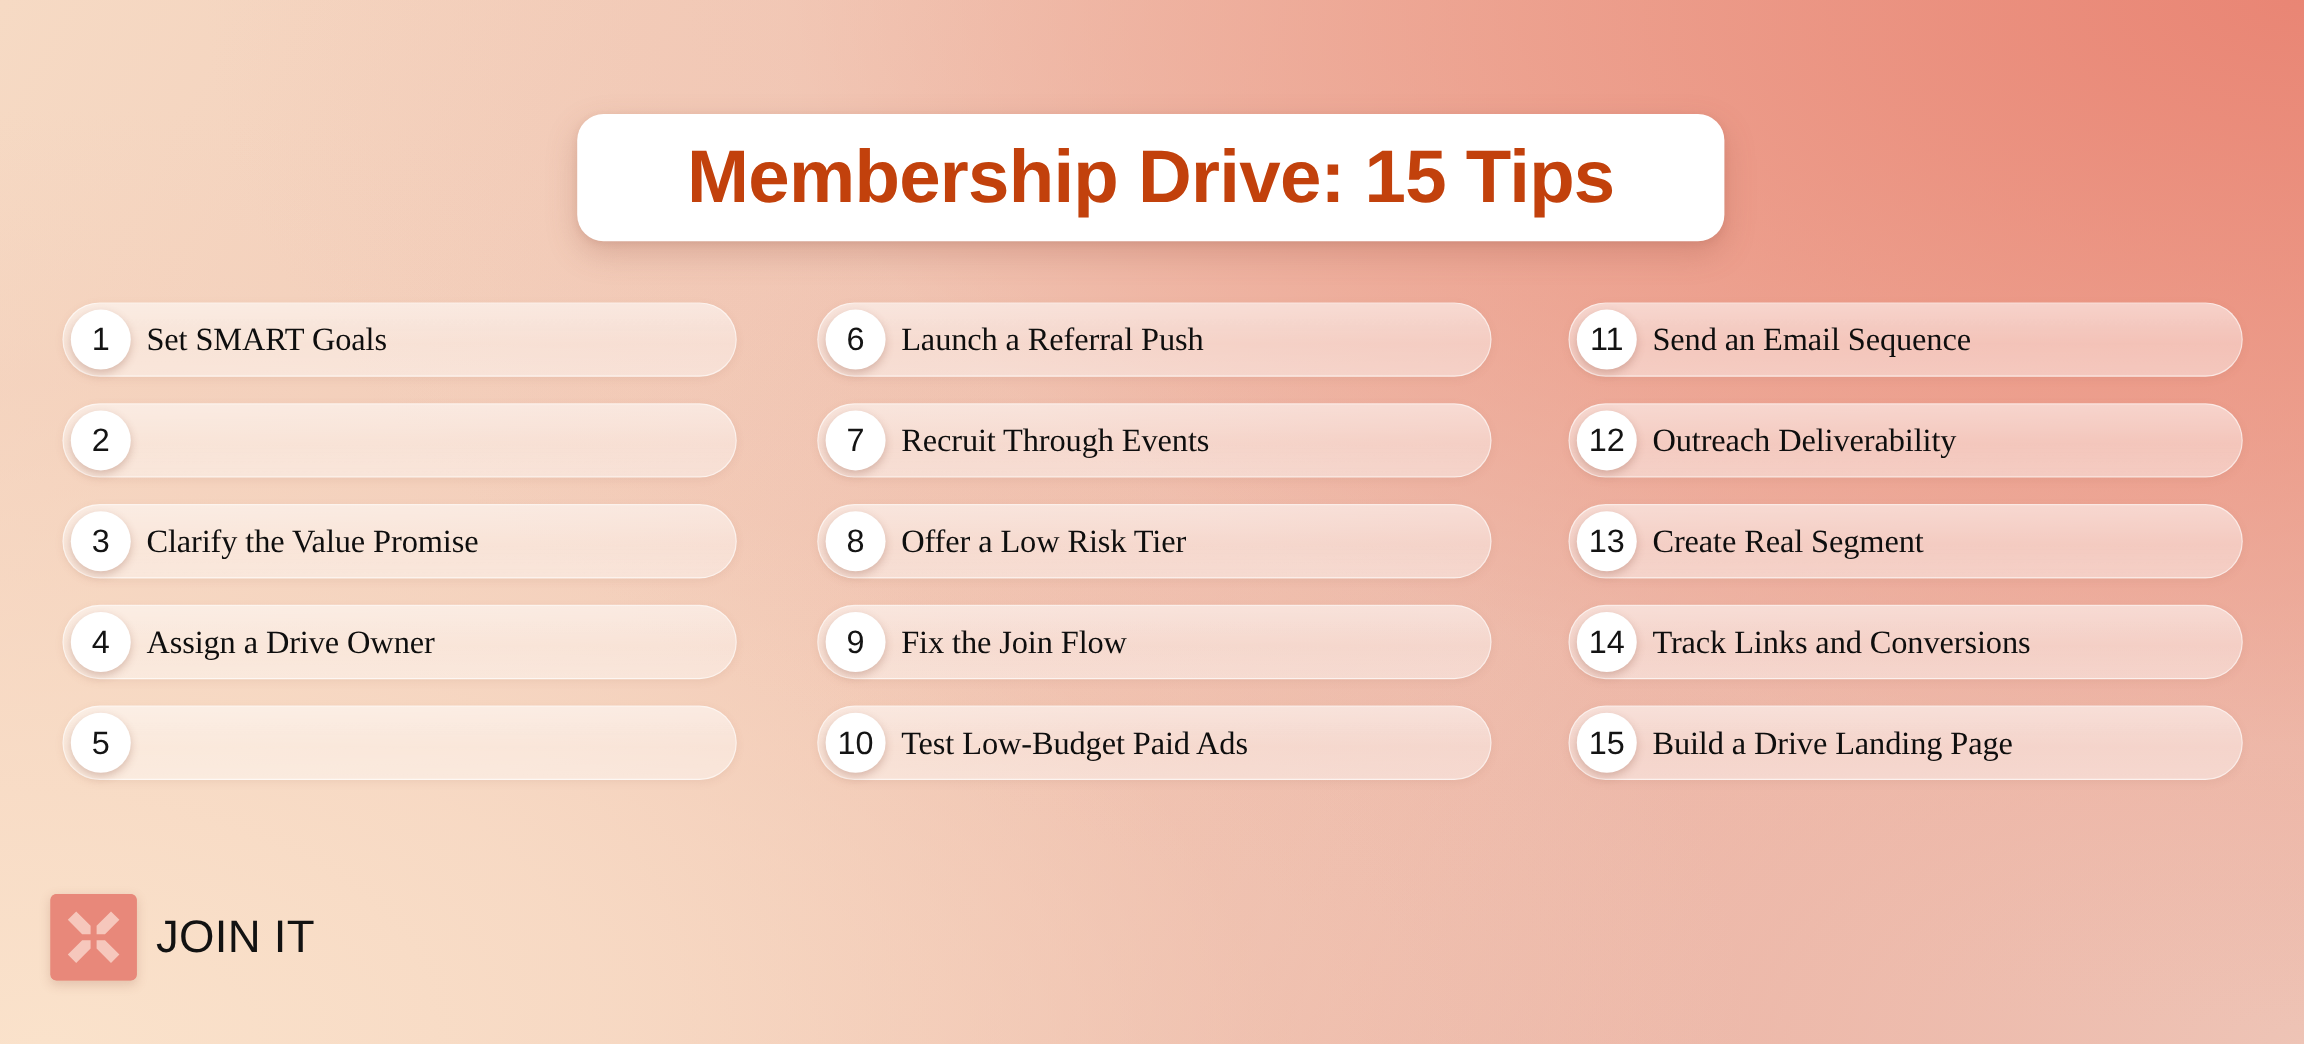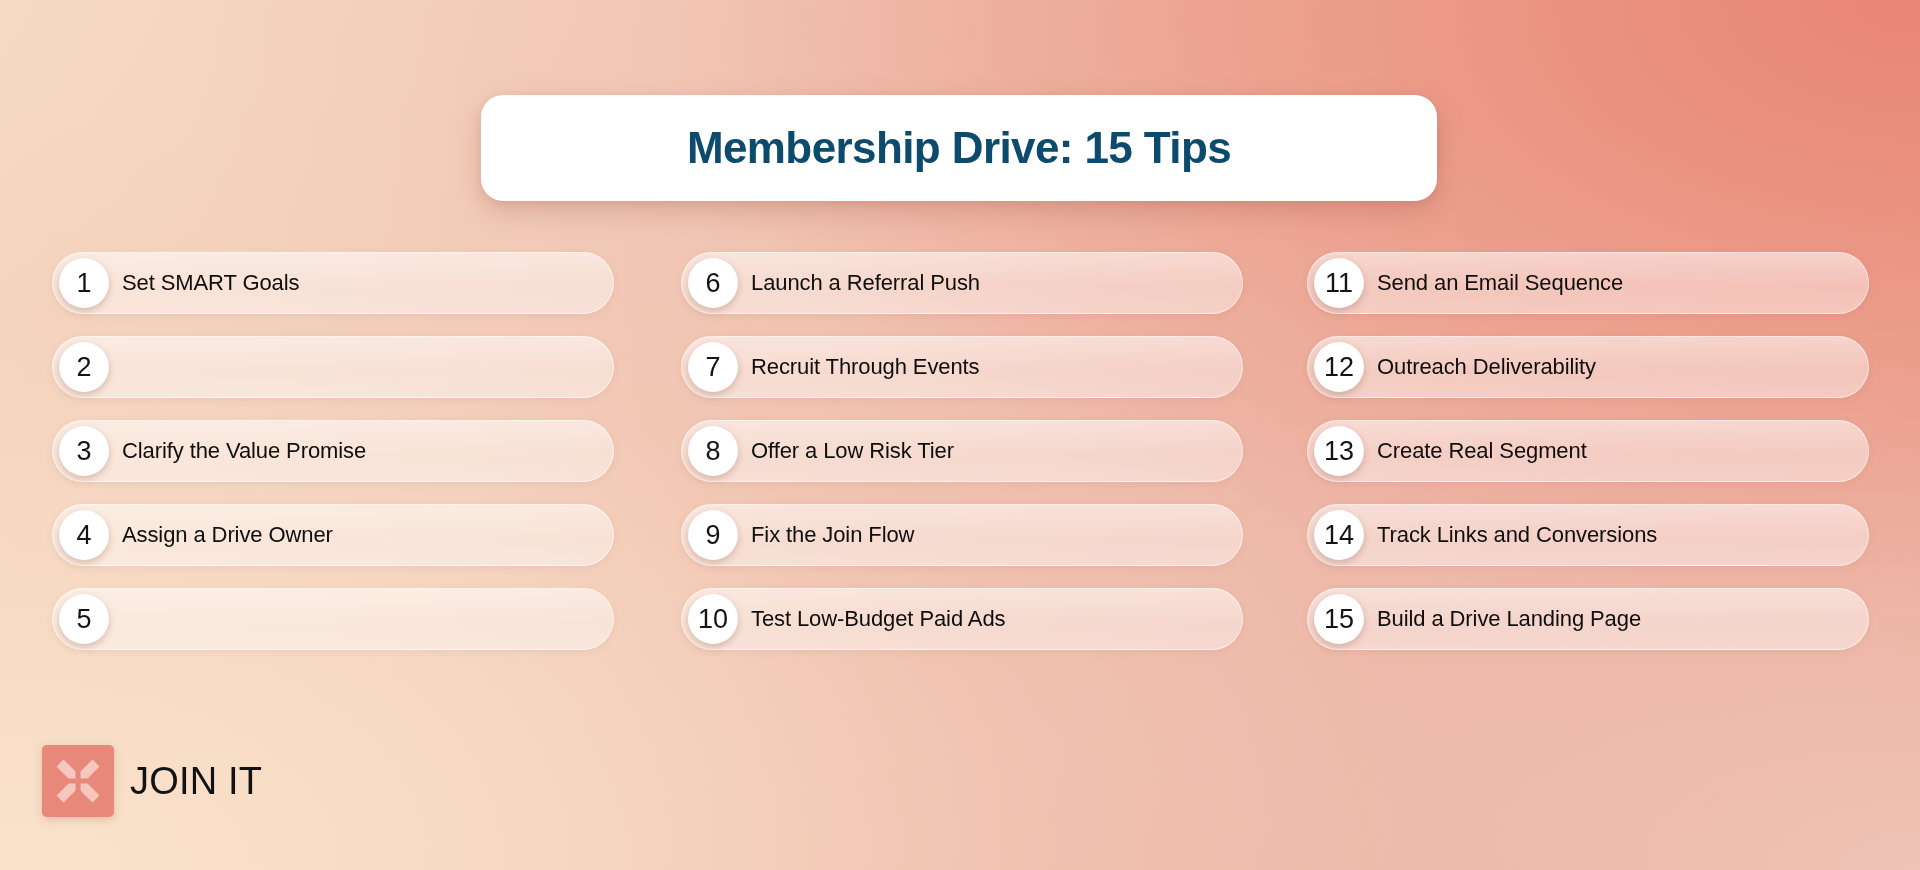--- a/index.html
+++ b/index.html
@@ -39,23 +39,23 @@
     width: 956px;
     height: 106px;
     background: #FFFFFF;
     border-radius: 22px;
     box-shadow: 0 10px 26px rgba(150, 80, 65, 0.26), 0 2px 6px rgba(150,80,65,0.12);
     display: flex;
     align-items: center;
     justify-content: center;
   }
   #title-text {
-    font-size: 44px;
+    font-size: 62px;
     font-weight: 700;
-    color: #0c4a6e;
+    color: #c2410c;
     letter-spacing: -0.6px;
     line-height: 1;
     white-space: nowrap;
   }
 
   
   #columns {
     position: absolute;
     left: 0;
     top: 252px;
@@ -96,26 +96,27 @@
     display: flex;
     align-items: center;
     justify-content: center;
     font-size: 27px;
     font-weight: 400;
     color: #141414;
     line-height: 1;
   }
   .pill-label {
     margin-left: 13px;
-    font-size: 22px;
+    font-size: 27px;
     font-weight: 400;
     color: #0E0E0E;
     line-height: 1;
     white-space: nowrap;
     letter-spacing: -0.1px;
+    font-family: Liberation Serif, serif;
   }
 
   
   #brand {
     position: absolute;
     left: 42px;
     top: 745px;
     display: flex;
     align-items: center;
     gap: 16px;

